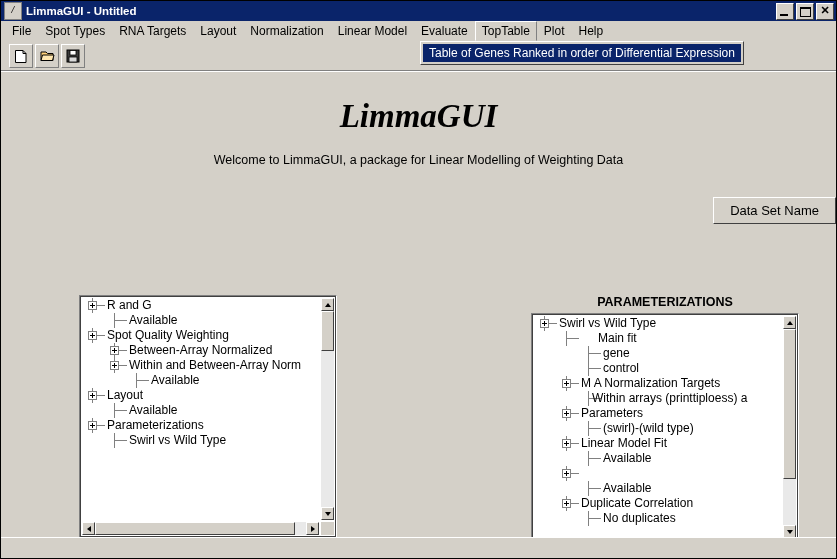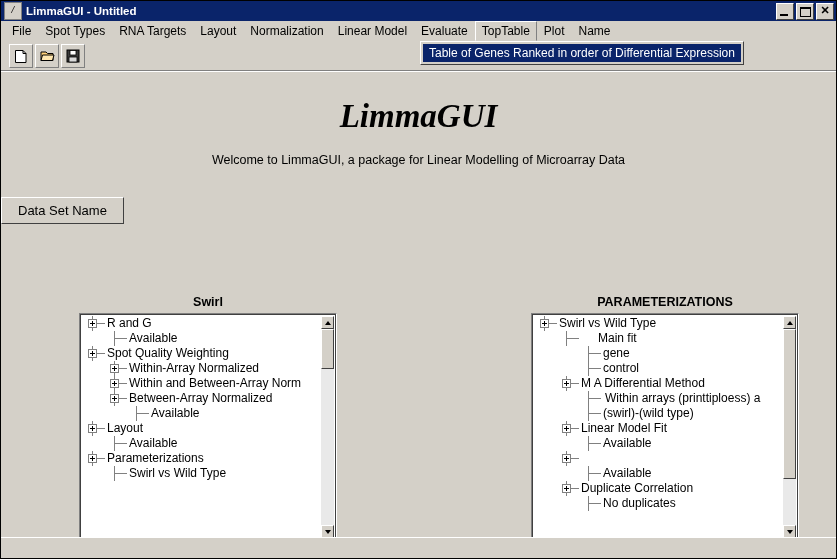--- a/index.html
+++ b/index.html
@@ -177,21 +177,21 @@
     margin-top: 26px;
   }
   .welcome {
     text-align: center;
     font-size: 12.5px;
     color: #000000;
     margin-top: 18px;
   }
   .dsn-wrap {
     display: flex;
-    justify-content: flex-start;
+    justify-content: flex-end;
     margin-top: 30px;
   }
   .dsn-button {
     background: #d4d0c8;
     border-top: 1px solid #ffffff;
     border-left: 1px solid #ffffff;
     border-right: 1px solid #404040;
     border-bottom: 1px solid #404040;
     padding: 5px 16px;
     font-size: 13px;
@@ -374,21 +374,21 @@
   <div class="menubar">
     <div class="menu-item">File</div>
     <div class="menu-item">Spot Types</div>
     <div class="menu-item">RNA Targets</div>
     <div class="menu-item">Layout</div>
     <div class="menu-item">Normalization</div>
     <div class="menu-item">Linear Model</div>
     <div class="menu-item">Evaluate</div>
     <div class="menu-item active">TopTable</div>
     <div class="menu-item">Plot</div>
-    <div class="menu-item">Name</div>
+    <div class="menu-item">Help</div>
   </div>
 
   <div class="toolbar">
     <div class="tool-btn">
       <svg width="14" height="15" viewBox="0 0 14 15">
         <path d="M1.5 1.5 H9 L12 4.5 V13.5 H1.5 Z" fill="#ffffff" stroke="#000000" stroke-width="1"></path>
         <path d="M9 1.5 V4.5 H12" fill="none" stroke="#000000" stroke-width="1"></path>
       </svg>
     </div>
     <div class="tool-btn">
@@ -406,28 +406,27 @@
     </div>
   </div>
 
   <div class="dropdown">
     <div class="dropdown-item">Table of Genes Ranked in order of Differential Expression</div>
   </div>
 
   <div class="client">
 
     <div class="app-title">LimmaGUI</div>
-    <div class="welcome">Welcome to LimmaGUI, a package for Linear Modelling of Microarray Data</div>
+    <div class="welcome">Welcome to LimmaGUI, a package for Linear Modelling of Weighting Data</div>
 
     <div class="dsn-wrap">
       <div class="dsn-button">Data Set Name</div>
     </div>
 
     <div class="panel" style="left:78px; top:223px; width:258px;">
-      <div class="panel-heading">Swirl</div>
       <div class="tree-outer" style="width:258px; height:243px;">
         <div class="tree-viewport">
           <div id="left-tree">
               <div class="tree-node">
                 <div class="vline" style="left: 10px;"></div>
                 <div class="hline" style="left: 11px; width: 12px;"></div>
                 <div class="plus" style="left: 6px;"></div>
                 <span class="label" style="left: 25px;">R and G</span>
               </div>
               <div class="tree-node">
@@ -438,33 +437,27 @@
               <div class="tree-node">
                 <div class="vline" style="left: 10px;"></div>
                 <div class="hline" style="left: 11px; width: 12px;"></div>
                 <div class="plus" style="left: 6px;"></div>
                 <span class="label" style="left: 25px;">Spot Quality Weighting</span>
               </div>
               <div class="tree-node">
                 <div class="vline" style="left: 32px;"></div>
                 <div class="hline" style="left: 33px; width: 12px;"></div>
                 <div class="plus" style="left: 28px;"></div>
-                <span class="label" style="left: 47px;">Within-Array Normalized</span>
+                <span class="label" style="left: 47px;">Between-Array Normalized</span>
               </div>
               <div class="tree-node">
                 <div class="vline" style="left: 32px;"></div>
                 <div class="hline" style="left: 33px; width: 12px;"></div>
                 <div class="plus" style="left: 28px;"></div>
                 <span class="label" style="left: 47px;">Within and Between-Array Norm</span>
-              </div>
-              <div class="tree-node">
-                <div class="vline" style="left: 32px;"></div>
-                <div class="hline" style="left: 33px; width: 12px;"></div>
-                <div class="plus" style="left: 28px;"></div>
-                <span class="label" style="left: 47px;">Between-Array Normalized</span>
               </div>
               <div class="tree-node">
                 <div class="vline" style="left: 54px;"></div>
                 <div class="hline" style="left: 55px; width: 12px;"></div>
                 <span class="label" style="left: 69px;">Available</span>
               </div>
               <div class="tree-node">
                 <div class="vline" style="left: 10px;"></div>
                 <div class="hline" style="left: 11px; width: 12px;"></div>
                 <div class="plus" style="left: 6px;"></div>
@@ -535,26 +528,32 @@
               </div>
               <div class="tree-node">
                 <div class="vline" style="left: 54px;"></div>
                 <div class="hline" style="left: 55px; width: 12px;"></div>
                 <span class="label" style="left: 69px;">control</span>
               </div>
               <div class="tree-node">
                 <div class="vline" style="left: 32px;"></div>
                 <div class="hline" style="left: 33px; width: 12px;"></div>
                 <div class="plus" style="left: 28px;"></div>
-                <span class="label" style="left: 47px;">M A Differential Method</span>
-              </div>
-              <div class="tree-node">
-                <div class="vline" style="left: 54px;"></div>
-                <div class="hline" style="left: 55px; width: 12px;"></div>
-                <span class="label" style="left: 71px;">Within arrays (printtiploess) a</span>
+                <span class="label" style="left: 47px;">M A Normalization Targets</span>
+              </div>
+              <div class="tree-node">
+                <div class="vline" style="left: 54px;"></div>
+                <div class="hline" style="left: 55px; width: 12px;"></div>
+                <span class="label" style="left: 58px;">Within arrays (printtiploess) a</span>
+              </div>
+              <div class="tree-node">
+                <div class="vline" style="left: 32px;"></div>
+                <div class="hline" style="left: 33px; width: 12px;"></div>
+                <div class="plus" style="left: 28px;"></div>
+                <span class="label" style="left: 47px;">Parameters</span>
               </div>
               <div class="tree-node">
                 <div class="vline" style="left: 54px;"></div>
                 <div class="hline" style="left: 55px; width: 12px;"></div>
                 <span class="label" style="left: 69px;">(swirl)-(wild type)</span>
               </div>
               <div class="tree-node">
                 <div class="vline" style="left: 32px;"></div>
                 <div class="hline" style="left: 33px; width: 12px;"></div>
                 <div class="plus" style="left: 28px;"></div>

